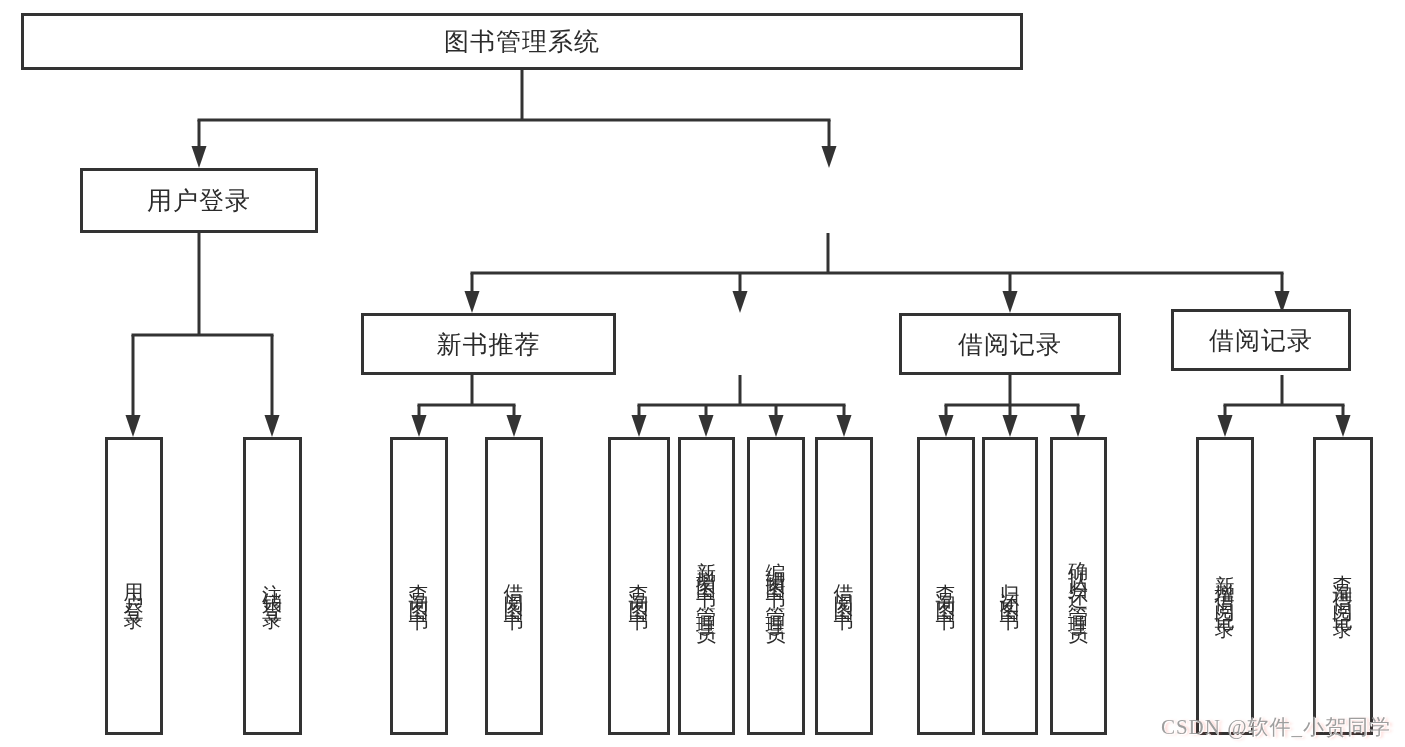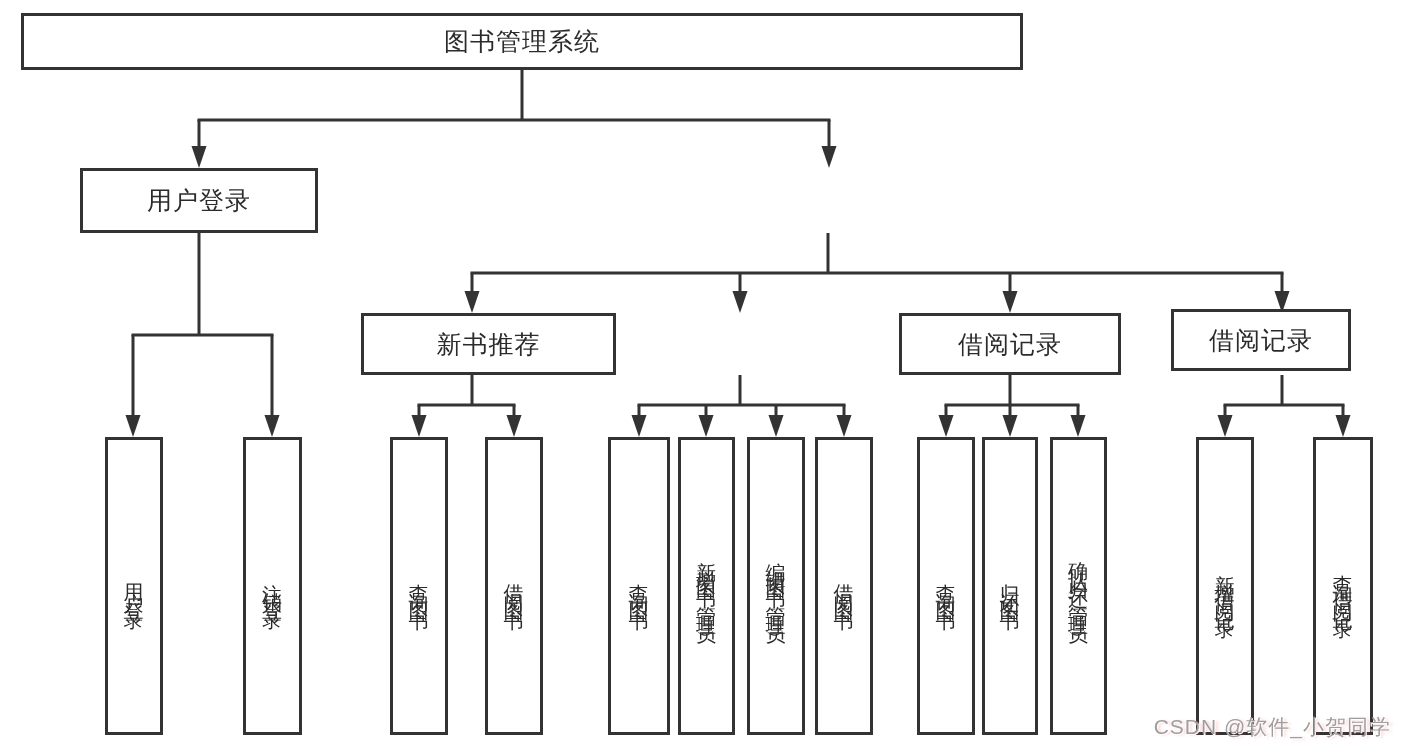--- a/index.html
+++ b/index.html
@@ -35,20 +35,21 @@
   .watermark{
     position:absolute;
     z-index:2;
     right:14px;
     bottom:6px;
     font-size:21px;
     color:#9e9e9e;
     letter-spacing:1px;
     white-space:nowrap;
     text-shadow:1px 1px 0 #ffffff, 3px 1px 3px rgba(250,77,60,0.28);
+    font-family:Liberation Serif, serif;
   }
 </style>
 </head>
 <body>
 
 <div class="canvas">
 
   <svg class="wires" width="1405" height="747">
       <line x1="522" y1="69" x2="522" y2="120" stroke="#333333" stroke-width="3"></line>
       <line x1="197.5" y1="120" x2="830.5" y2="120" stroke="#333333" stroke-width="3"></line>

